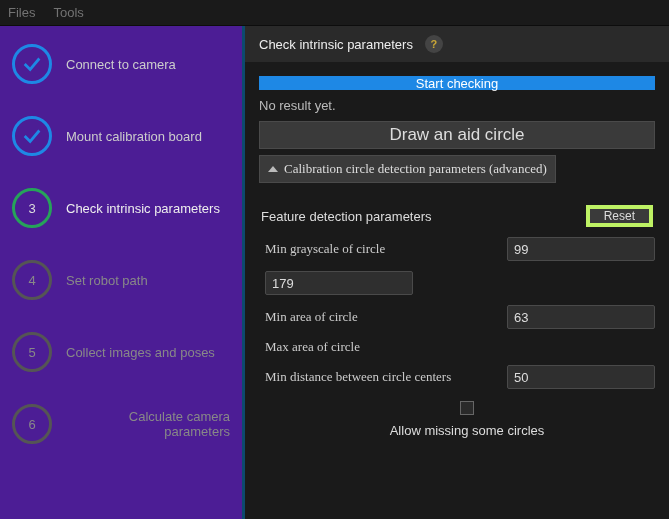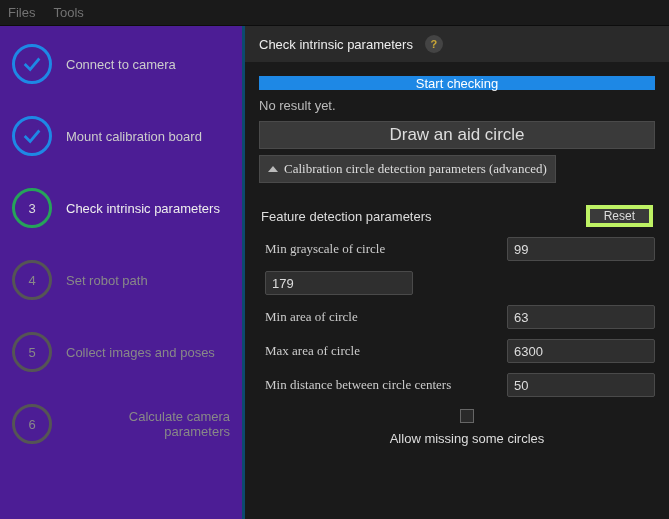--- a/index.html
+++ b/index.html
@@ -231,24 +231,20 @@
         <div class="param-row">
           <label>Min area of circle</label>
           <div class="spin">
             <input value="63" style="">
 
           </div>
         </div>
 
         <div class="param-row">
           <label>Max area of circle</label>
-          <div class="spin">
-            <input value="6300" style="">
-
-          </div>
         </div>
 
         <div class="param-row">
           <label>Min distance between circle centers</label>
           <div class="spin">
             <input value="50" style="">
 
           </div>
         </div>
 

